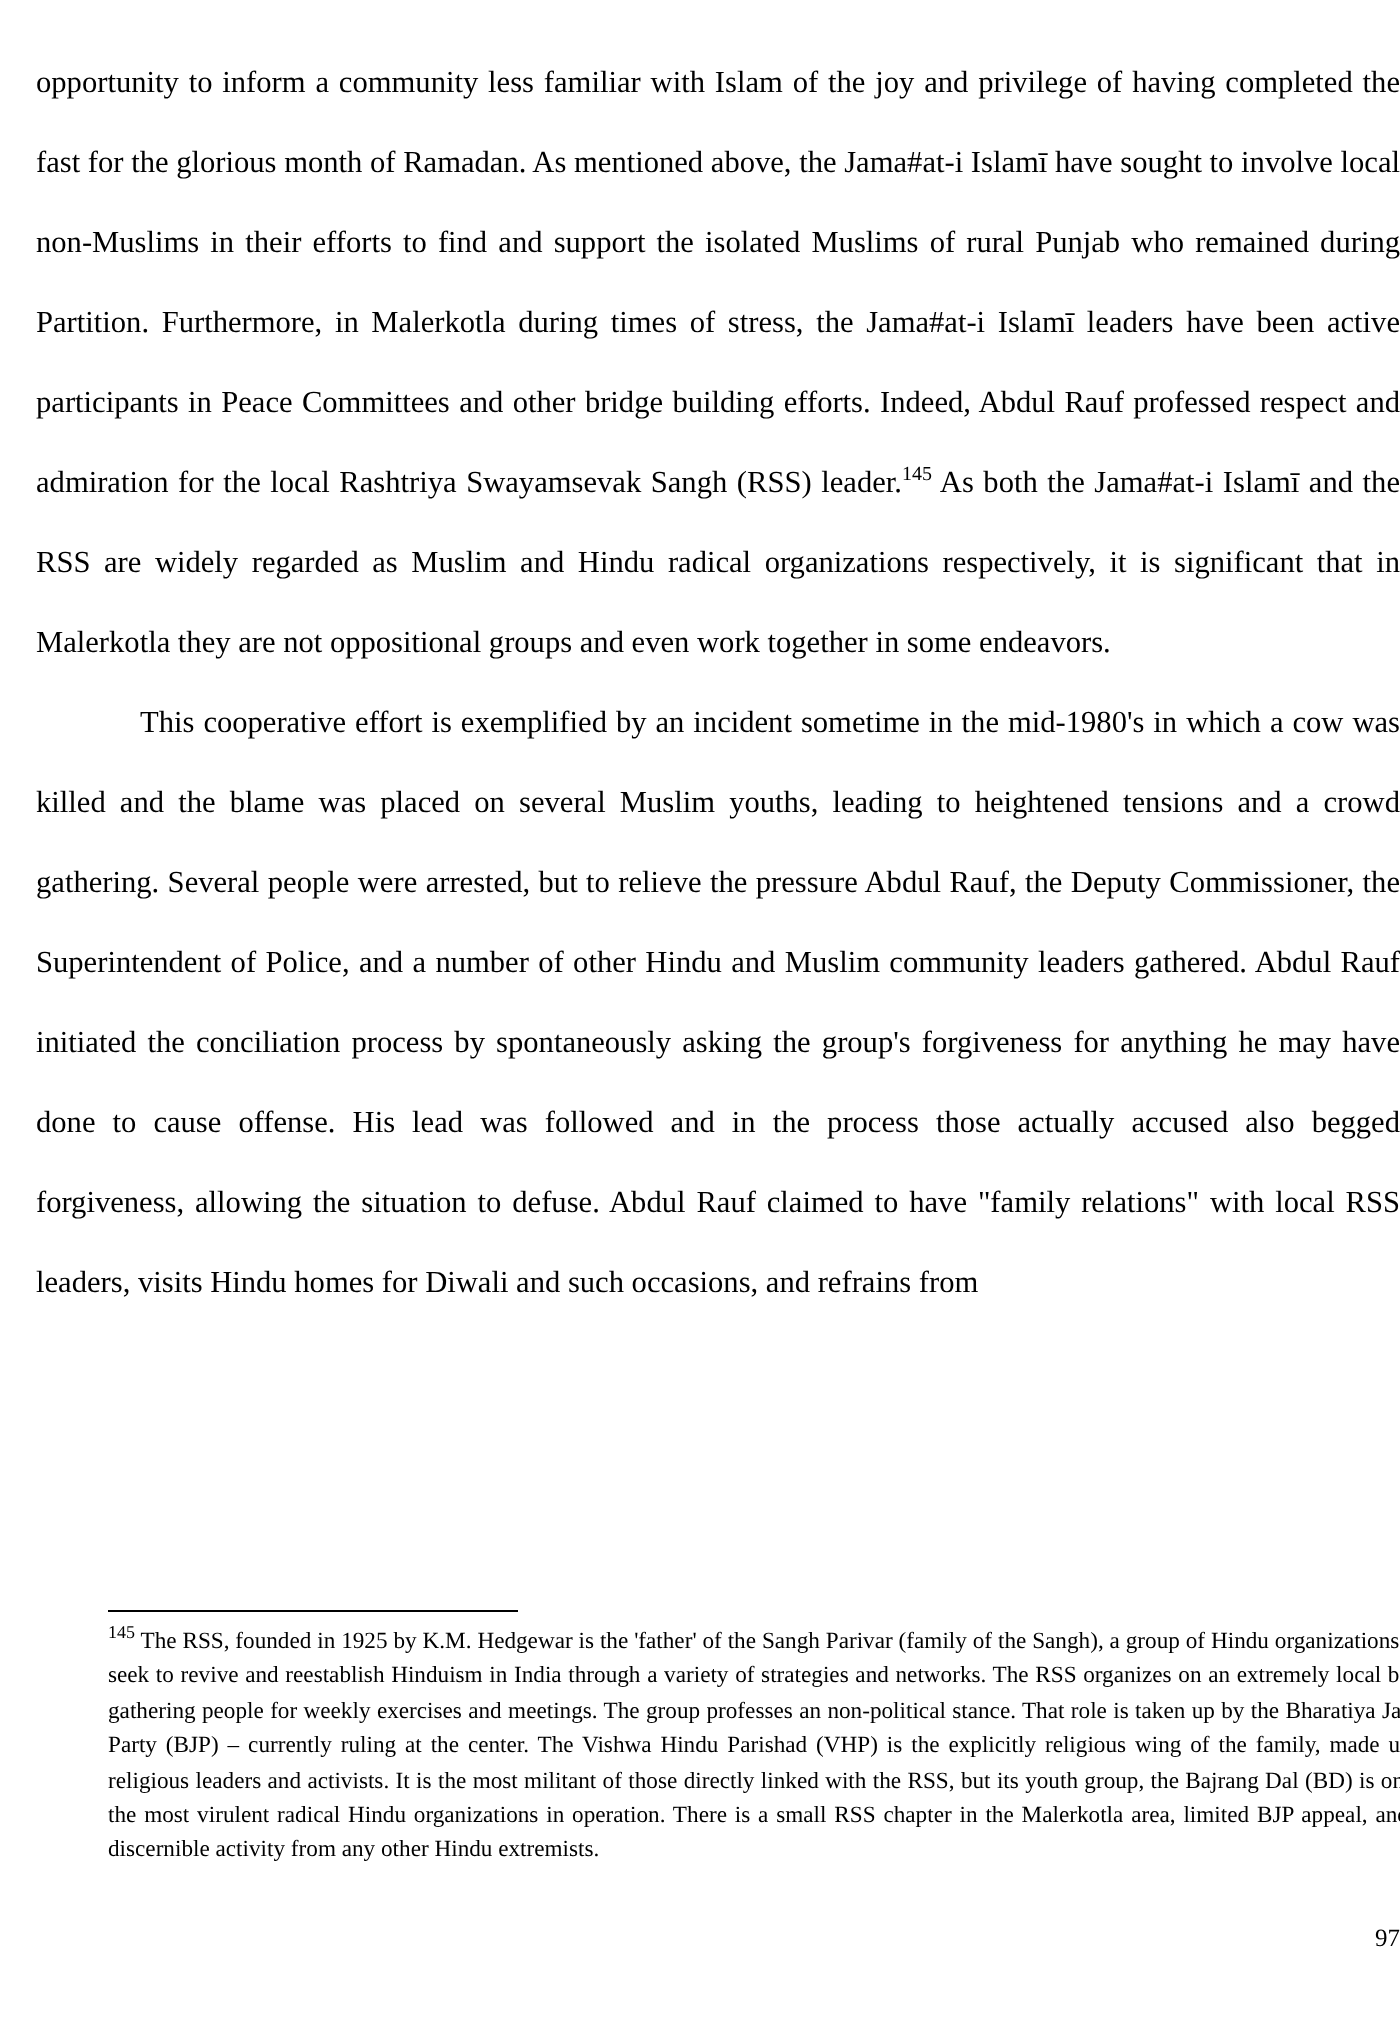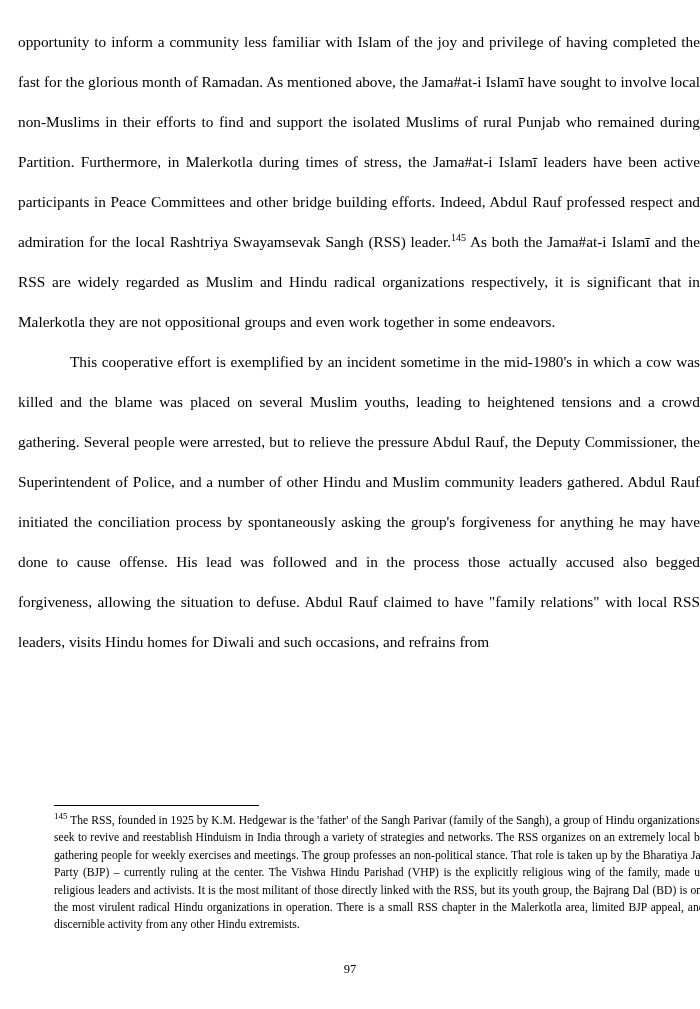--- a/index.html
+++ b/index.html
@@ -62,21 +62,21 @@
   .footnote-text .fn-num {
     font-size: 9px;
     vertical-align: super;
     line-height: 0;
   }
   .page-number {
     position: absolute;
     left: 0;
     right: 0;
     top: 962px;
-    text-align: center;
+    text-align: right;
     font-size: 12.5px;
   }
 </style>
 </head>
 <body>
 
 <div class="page">
 
   <div class="body-text">
     <p class="para"><span>opportunity to inform a community less familiar with Islam of the joy and privilege of having completed the fast for the glorious month of Ramadan.  As mentioned above, the Jama#at-i Islamī have sought to involve local non-Muslims in their efforts to find and support the isolated Muslims of rural Punjab who remained during Partition.  Furthermore, in Malerkotla during times of stress, the Jama#at-i Islamī leaders have been active participants in Peace Committees and other bridge building efforts.  Indeed, Abdul Rauf professed respect and admiration for the local Rashtriya Swayamsevak Sangh (RSS) leader.</span><sup>145</sup><span>  As both the Jama#at-i Islamī and the RSS are widely regarded as Muslim and Hindu radical organizations respectively, it is significant that in Malerkotla they are not oppositional groups and even work together in some endeavors.</span></p>

